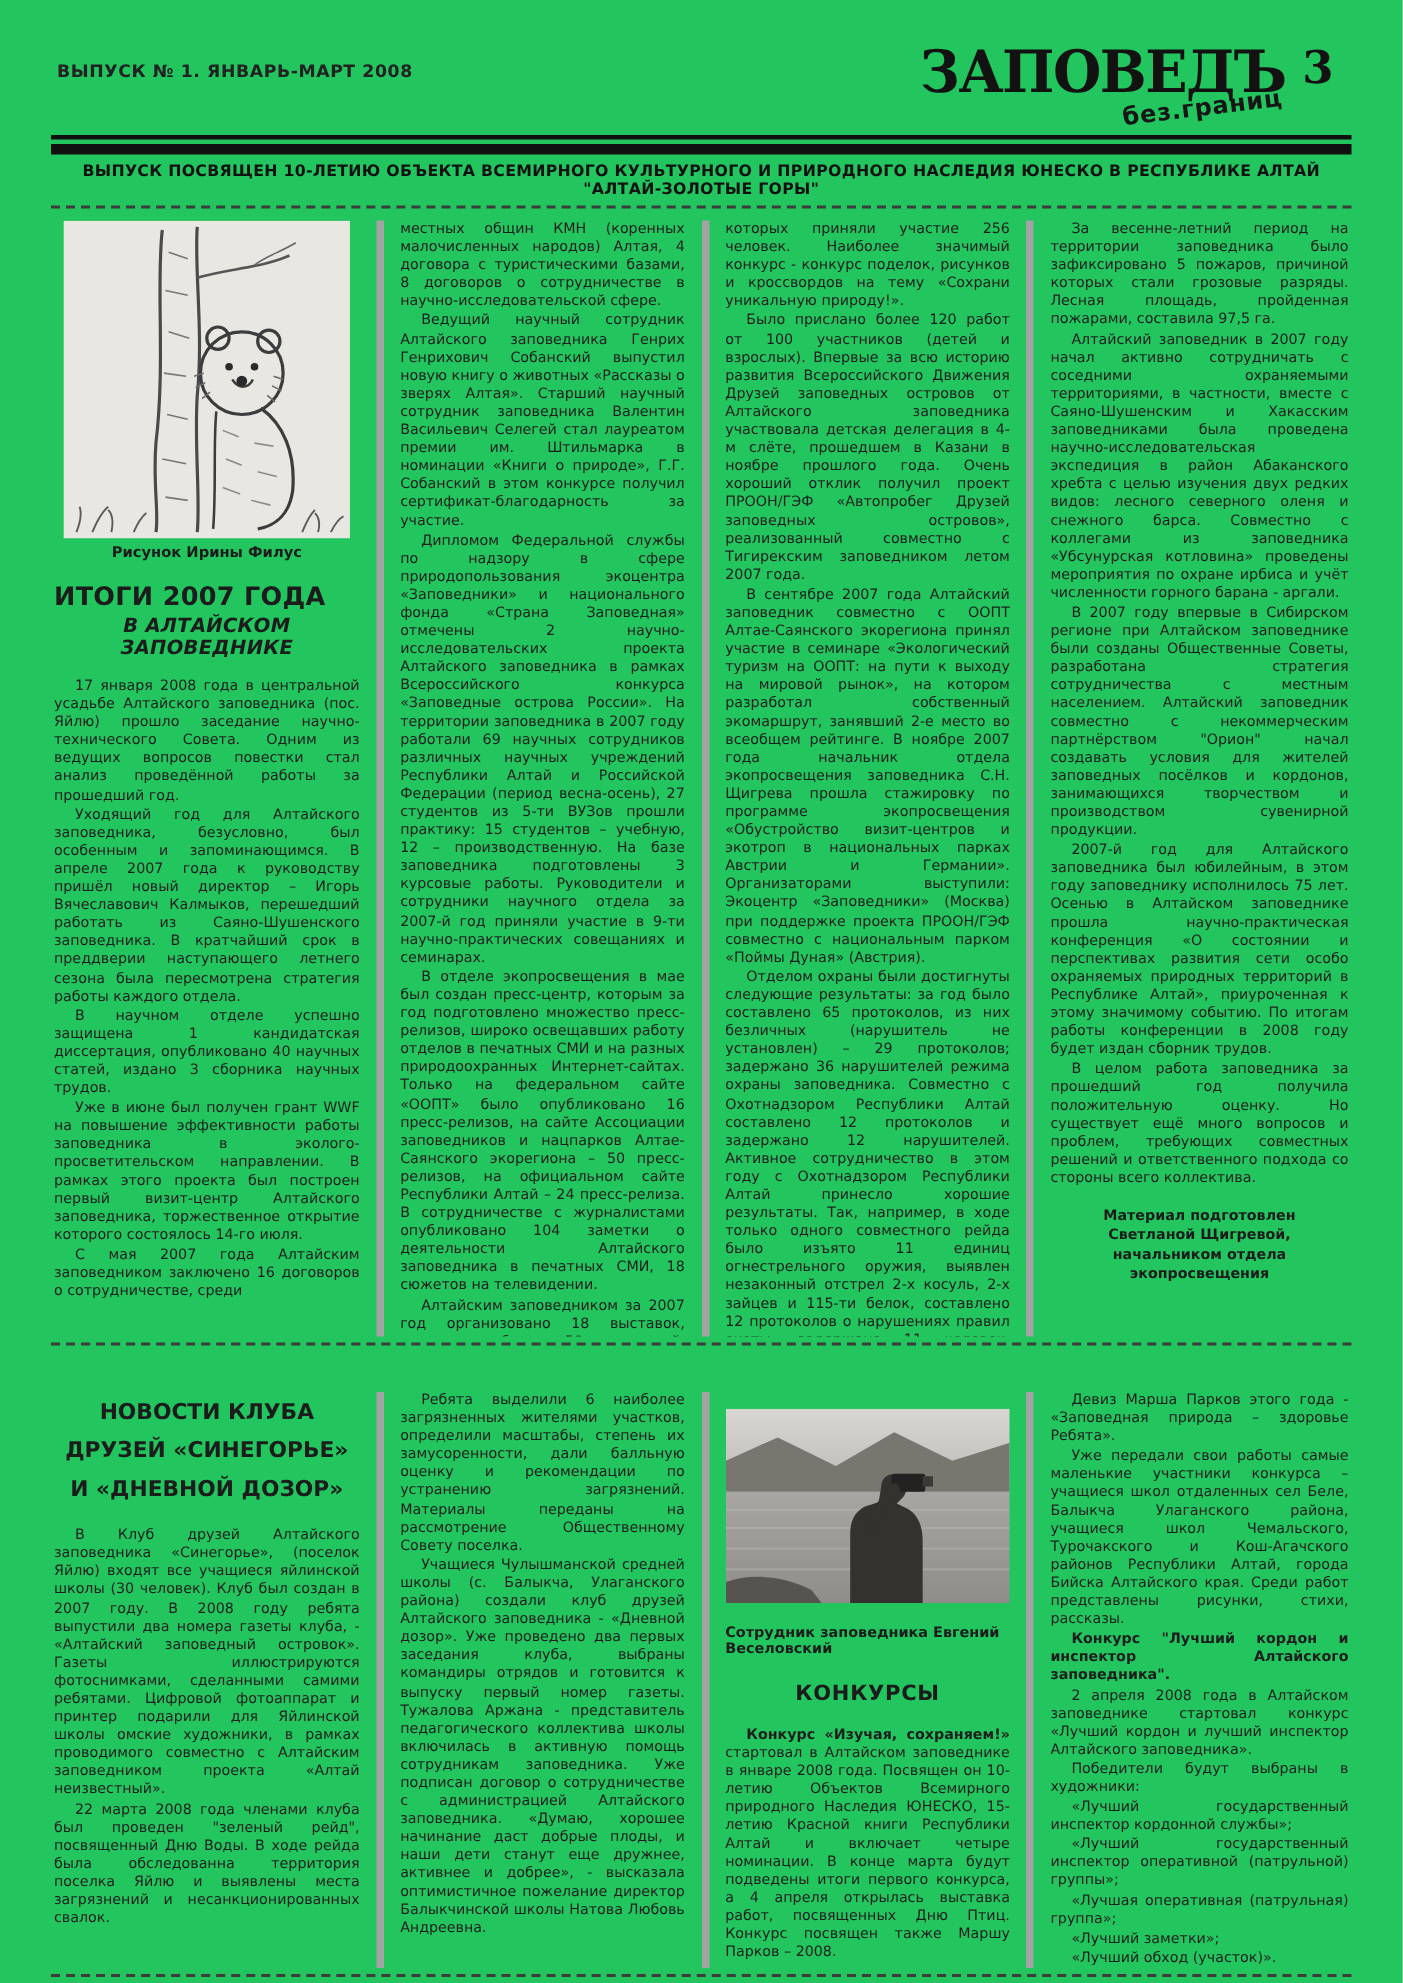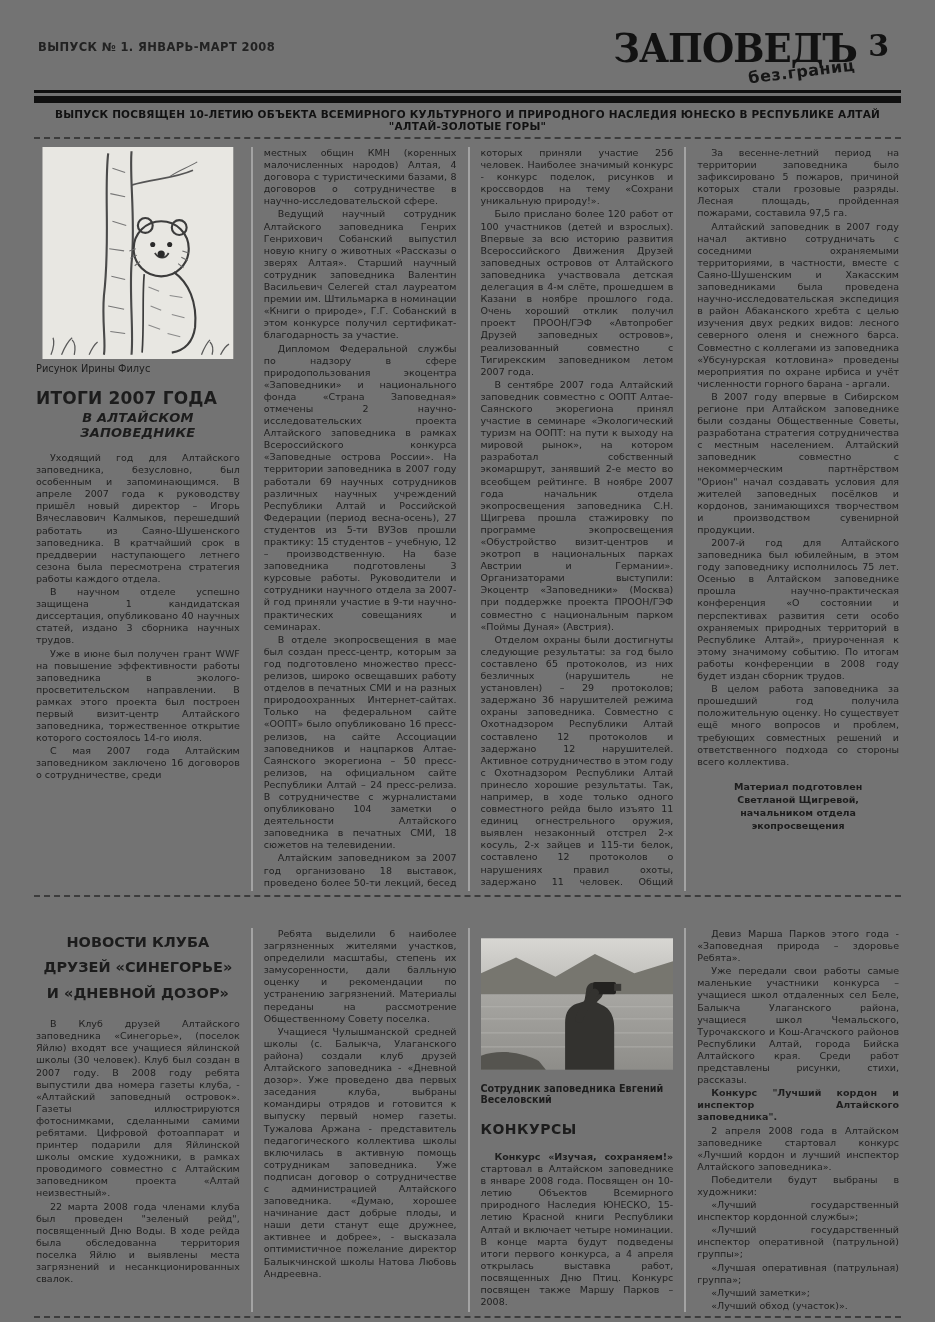--- a/index.html
+++ b/index.html
@@ -1,20 +1,20 @@
 <!DOCTYPE html>
 <html lang="ru"><head>
 <meta charset="utf-8">
 <style>
   * { box-sizing: border-box; margin: 0; padding: 0; }
   html,body { background:#cfcecb; }
   .page {
     width: 935px; height: 1322px;
     margin: 0 auto;
-    background: #737373;
+    background: #22c55e;
     color: #1c1c1c;
     font-family: "DejaVu Sans", sans-serif;
     padding: 24px 34px 24px 34px;
     position: relative;
     overflow: hidden;
   }
   
   .masthead { position: relative; height: 64px; }
   .issue-line { position:absolute; left:4px; top:16px; font-size:11.5px; font-weight:bold; letter-spacing:.4px; color:#222; }
   .logo-block { position:absolute; right:16px; top:-2px; width:240px; height:64px; }
@@ -32,32 +32,32 @@
   .logo-pagenum { position:absolute; right:-4px; top:6px; font-family:"DejaVu Serif", serif; font-weight:bold; font-size:30px; color:#121212; }
   .rule-a { height:3px; background:#101010; margin-top:2px; }
   .rule-b { height:7px; background:#101010; margin-top:3px; }
   .banner { text-align:center; font-size:10.5px; font-weight:bold; letter-spacing:.2px; padding:5px 2px 3px; color:#111; }
   .dashes { border-top:2px dashed #3c3c3c; height:0; margin:2px 0 0 0; }
   
   .section { display:grid; grid-template-columns:1fr 1fr 1fr 1fr; margin-top:8px; }
   .col { padding:0 11px; overflow:hidden; }
   .col:first-child { padding-left:2px; }
   .col:last-child { padding-right:2px; }
-  .col + .col { border-left:2px solid #a3a3a3; }
+  .col + .col { border-left:5px solid #a3a3a3; }
   .section-top { height: 744px; margin-bottom:4px; }
   .section-bottom { height: 384px; margin-bottom:4px;margin-top:31px; }
   
   p.body { font-size:9.5px; line-height:12.1px; text-align:justify; text-indent:14px; margin-bottom:1px; color:#1e1e1e; }
   p.body.bold { font-weight:bold; }
   .art-title1 { text-align:left; font-size:17px; font-weight:bold; margin-top:14px; letter-spacing:.2px; }
   .art-title2 { text-align:center; font-size:13px; font-weight:bold; margin:2px 0 12px 0; letter-spacing:.2px;font-style:italic; }
   .club-title { text-align:center; font-size:14.5px; font-weight:bold; line-height:1.75; margin:2px 4px 12px 4px; }
-  .contest-title { font-size:14px; font-weight:bold; letter-spacing:.5px; margin:16px 0 14px 0; }
+  .contest-title { text-align:center; font-size:14px; font-weight:bold; letter-spacing:.5px; margin:16px 0 14px 0; }
   .byline { margin-top:12px; text-align:center; font-weight:bold; font-size:9.5px; line-height:13px; }
-  .fig-caption { text-align:left; font-weight:normal; font-size:9.8px; margin-top:4px; }
+  .fig-caption { text-align:center; font-weight:bold; font-size:9.8px; margin-top:4px; }
   .photo-caption { font-weight:bold; font-size:9.6px; margin-top:3px; text-align:left; }
   
   .bear-fig { width:100%; }
   .bear-fig svg { width:100%; height:212px; display:block; }
   .photo-fig { width:100%; }
   .photo-fig svg { width:100%; height:152px; display:block; }
   
   .footer { display:flex; justify-content:space-between; align-items:flex-start; padding-top:6px; }
   .footer-issue { font-size:11px; color:#222; padding-top:3px; }
   .footer-quote-block { text-align:right; font-size:9.8px; font-weight:bold; line-height:13px; max-width:560px; color:#222; }
@@ -107,20 +107,21 @@
           <path d="M124 118 C138 128 146 146 144 170 C142 184 134 192 122 194" stroke="#3c3c3c" stroke-width="2" fill="none"></path>
           <path d="M96 120 C94 140 96 168 94 194" stroke="#3c3c3c" stroke-width="1.6" fill="none"></path>
           <path d="M100 132 l10 4 M102 150 l10 4 M100 168 l11 4 M120 140 l12 2 M122 158 l12 3 M118 176 l12 3" stroke="#8a8a8a" stroke-width="1" fill="none"></path>
 
           <path d="M8 196 q4 -10 2 -16 M18 196 q5 -12 10 -16 M30 196 q2 -10 -2 -14 M44 196 q4 -9 8 -12 M150 196 q4 -10 8 -14 M160 196 q2 -8 -2 -12 M168 196 q4 -8 8 -10" stroke="#5a5a5a" stroke-width="1.2" fill="none"></path>
         </svg>
         <figcaption class="fig-caption">Рисунок Ирины Филус</figcaption>
       </figure>
       <h1 class="art-title1">ИТОГИ 2007 ГОДА</h1>
       <h2 class="art-title2">В АЛТАЙСКОМ  ЗАПОВЕДНИКЕ</h2>
+      <p class="body">17 января 2008 года в центральной усадьбе Алтайского заповедника (пос. Яйлю) прошло заседание научно-технического Совета. Одним из ведущих вопросов повестки стал анализ проведённой работы за прошедший год.</p>
       <p class="body">Уходящий год для Алтайского заповедника, безусловно, был особенным и запоминающимся. В апреле 2007 года к руководству пришёл новый директор – Игорь Вячеславович Калмыков, перешедший работать из Саяно-Шушенского заповедника. В кратчайший срок в преддверии наступающего летнего сезона была пересмотрена стратегия работы каждого отдела.</p>
       <p class="body">В научном отделе успешно защищена 1 кандидатская диссертация, опубликовано 40 научных статей, издано 3 сборника научных трудов.</p>
       <p class="body">Уже в июне был получен грант WWF на повышение эффективности работы заповедника в эколого-просветительском направлении. В рамках этого проекта был построен первый визит-центр Алтайского заповедника, торжественное открытие которого состоялось 14-го июля.</p>
       <p class="body">С мая 2007 года Алтайским заповедником заключено 16 договоров о сотрудничестве, среди</p>
     </section>
 
     <section class="col">
       <p class="body" style="text-indent:0">местных общин КМН (коренных малочисленных народов) Алтая, 4 договора с туристическими базами, 8 договоров о сотрудничестве в научно-исследовательской сфере.</p>
       <p class="body">Ведущий научный сотрудник Алтайского заповедника Генрих Генрихович Собанский выпустил новую книгу о животных «Рассказы о зверях Алтая». Старший научный сотрудник заповедника Валентин Васильевич Селегей стал лауреатом премии им. Штильмарка в номинации «Книги о природе», Г.Г. Собанский в этом конкурсе получил сертификат-благодарность за участие.</p>
       <p class="body">Дипломом Федеральной службы по надзору в сфере природопользования экоцентра «Заповедники» и национального фонда «Страна Заповедная» отмечены 2 научно-исследовательских проекта Алтайского заповедника в рамках Всероссийского конкурса «Заповедные острова России». На территории заповедника в 2007 году работали 69 научных сотрудников различных научных учреждений Республики Алтай и Российской Федерации (период весна-осень), 27 студентов из 5-ти ВУЗов прошли практику: 15 студентов – учебную, 12 – производственную. На базе заповедника подготовлены 3 курсовые работы. Руководители и сотрудники научного отдела за 2007-й год приняли участие в 9-ти научно-практических совещаниях и семинарах.</p>

